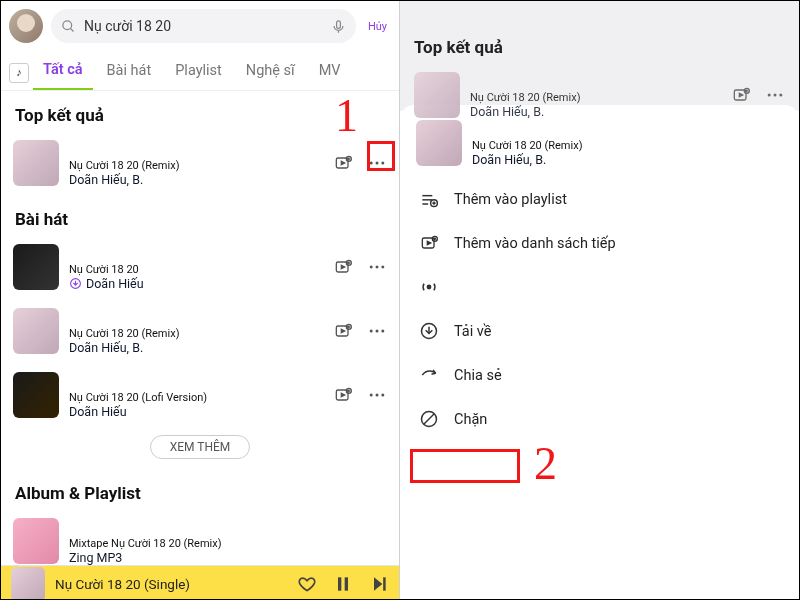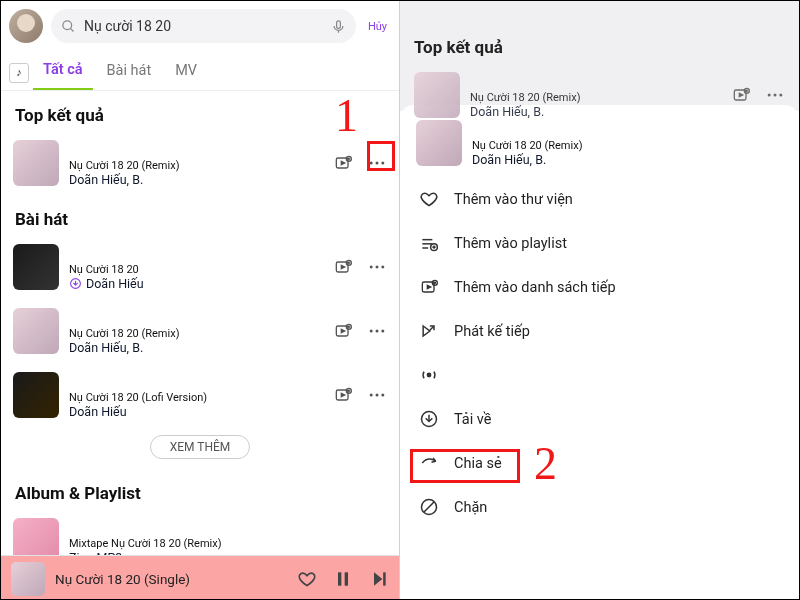--- a/index.html
+++ b/index.html
@@ -103,21 +103,21 @@
   .see-more{
     margin: 8px auto 10px auto;
     width:100px; text-align:center;
     font-size:12px; color:#555;
     border:1px solid #ccc; border-radius:14px;
     padding:4px 0;
   }
 
   .bottom-bar{
     position:absolute; left:0; right:0; bottom:0;
-    height:46px; background:#fca5a5; border-top:1px solid #e3e3e6;
+    height:36px; background:#fde047; border-top:1px solid #e3e3e6;
     display:flex; align-items:center; padding:0 10px; gap:10px;
   }
   .bottom-bar .cover{ width:34px;height:34px;border-radius:5px; }
   .bottom-title{ flex:1; font-size:13.5px; color:#222; white-space:nowrap; overflow:hidden; text-overflow:ellipsis;}
   .bottom-ctrls{ display:flex; gap:16px; color:#444; font-size:18px;}
 
   
   .anno-box{
     position:absolute; border:3px solid #f21616;
     pointer-events:none;
@@ -180,20 +180,22 @@
           </svg>
       </span>
     </div>
     <div class="cancel">Hủy</div>
   </div>
 
   <div class="tabs">
     <div class="tiktok-badge">♪</div>
     <div class="tab active">Tất cả</div>
     <div class="tab">Bài hát</div>
+    <div class="tab">Playlist</div>
+    <div class="tab">Nghệ sĩ</div>
     <div class="tab">MV</div>
   </div>
 
   <div class="section-title">Top kết quả</div>
   <div class="song-row">
     <div class="cover"></div>
     <div class="song-meta">
       <div class="song-title">Nụ Cười 18 20 (Remix)</div>
       <div class="song-artist">Doãn Hiếu, B.</div>
     </div>
@@ -378,28 +380,20 @@
     <div class="song-row">
       <div class="cover"></div>
       <div class="song-meta">
         <div class="song-title">Nụ Cười 18 20 (Remix)</div>
         <div class="song-artist">Doãn Hiếu, B.</div>
       </div>
     </div>
 
     <div class="menu-list">
 
-      <div class="menu-item">
-        <span class="menu-icon">
-            <svg width="20" height="20" viewBox="0 0 24 24" fill="none" stroke="#333" stroke-width="1.8">
-              <path d="M12 20s-7-4.5-9-9c-1.2-2.7.8-6 4-6 2 0 3.5 1.3 5 3 1.5-1.7 3-3 5-3 3.2 0 5.2 3.3 4 6-2 4.5-9 9-9 9z"></path>
-            </svg>
-          </span>
-        <span>Thêm vào thư viện</span>
-      </div>
 
       <div class="menu-item">
         <span class="menu-icon">
             <svg width="20" height="20" viewBox="0 0 24 24" fill="none" stroke="#333" stroke-width="1.8">
               <line x1="4" y1="8" x2="16" y2="8"></line>
               <line x1="4" y1="13" x2="16" y2="13"></line>
               <line x1="4" y1="18" x2="11" y2="18"></line>
               <circle cx="18" cy="17" r="4"></circle>
               <line x1="18" y1="15" x2="18" y2="19"></line>
               <line x1="16" y1="17" x2="20" y2="17"></line>
@@ -414,30 +408,20 @@
               <rect x="4" y="6" width="14" height="12" rx="2"></rect>
               <polygon points="10,10 10,14 14,12" fill="#333"></polygon>
               <circle cx="19" cy="7" r="3"></circle>
               <line x1="19" y1="5.5" x2="19" y2="8.5"></line>
               <line x1="17.5" y1="7" x2="20.5" y2="7"></line>
             </svg>
           </span>
         <span>Thêm vào danh sách tiếp</span>
       </div>
 
-      <div class="menu-item">
-        <span class="menu-icon">
-            <svg width="20" height="20" viewBox="0 0 24 24" fill="none" stroke="#333" stroke-width="1.8">
-              <polygon points="5,6 13,12 5,18" fill="none"></polygon>
-              <path d="M13 6 h5 v5"></path>
-              <path d="M18 6 l-5 5"></path>
-            </svg>
-          </span>
-        <span>Phát kế tiếp</span>
-      </div>
 
       <div class="menu-item">
         <span class="menu-icon">
             <svg width="20" height="20" viewBox="0 0 24 24" fill="none" stroke="#333" stroke-width="1.8">
               <circle cx="12" cy="12" r="2" fill="#333"></circle>
               <path d="M6 8a8 8 0 0 0 0 8"></path>
               <path d="M18 8a8 8 0 0 1 0 8"></path>
             </svg>
           </span>
       </div>

